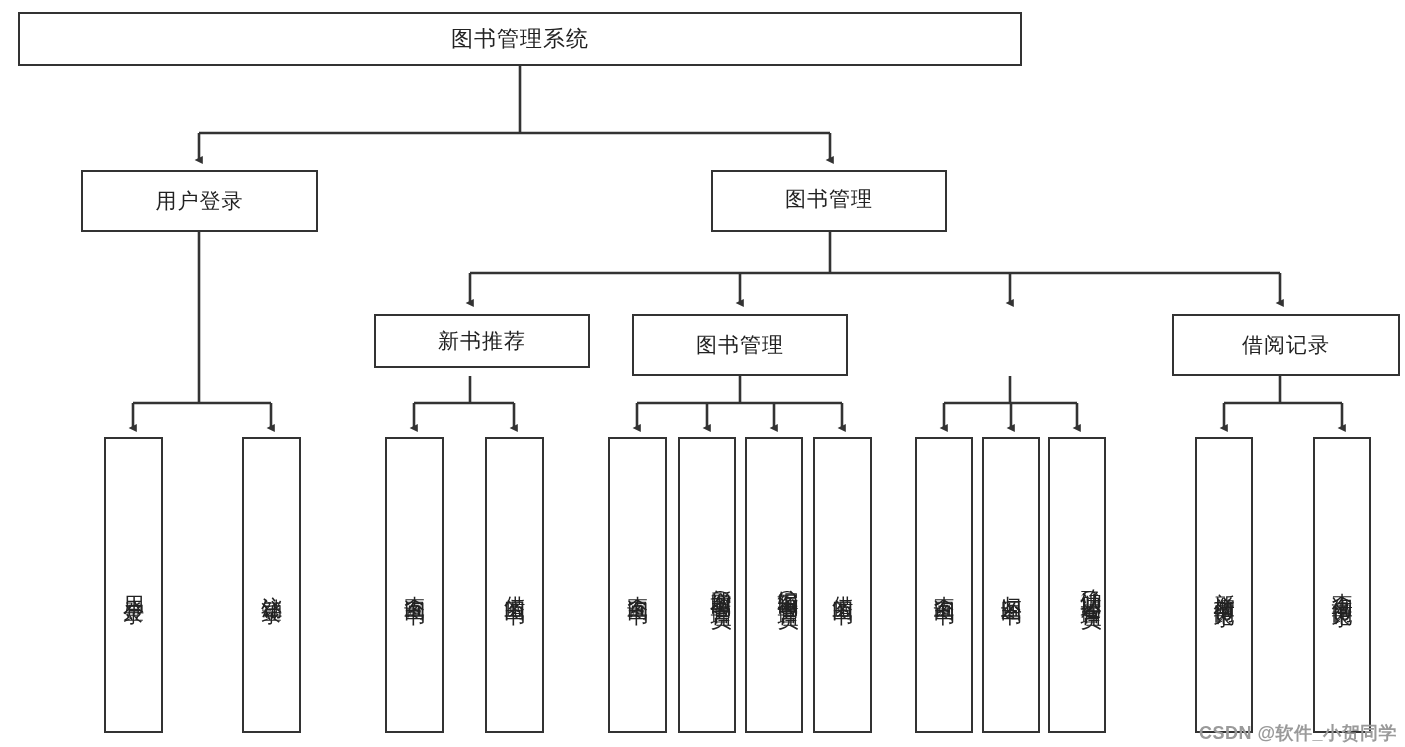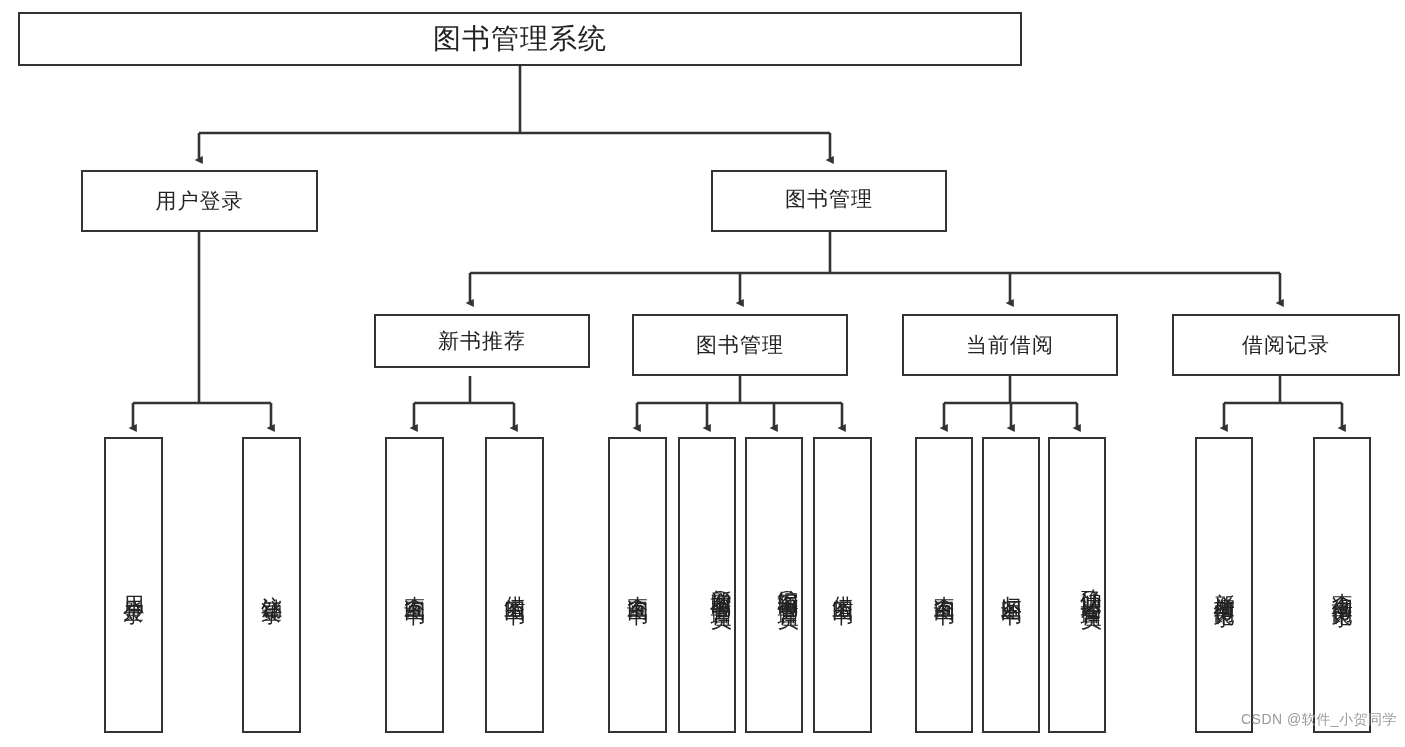--- a/index.html
+++ b/index.html
@@ -51,30 +51,31 @@
     align-items: flex-start;
     justify-content: center;
   }
   .node.v.top {
     align-items: flex-start;
   }
   .node.v.mid {
     align-items: center;
   }
   #root-node {
-    font-size: 28px;
+    font-size: 22px;
   }
   #watermark {
     position: absolute;
     right: 8px;
-    bottom: 18px;
-    font-size: 14px;
+    bottom: 2px;
+    font-size: 18px;
     color: #9a9a9a;
     letter-spacing: 0.5px;
     white-space: nowrap;
+    font-weight: bold;
   }
 </style>
 </head>
 <body>
 
 <div id="canvas">
 
   <svg id="edges" viewBox="0 0 1405 747" width="1405" height="747">
     <defs>
       <marker id="arrowhead" markerWidth="9" markerHeight="9" refX="4.5" refY="4.2" orient="auto" markerUnits="userSpaceOnUse">
@@ -128,21 +129,20 @@
   <div class="node h" id="root-node" style="left:18px; top:12px; width:1004px; height:54px;">图书管理系统</div>
 
   <div class="node h" style="left:81px; top:170px; width:237px; height:62px;">用户登录</div>
 
   <div class="node h" style="left:711px; top:170px; width:236px; height:62px;font-family:Liberation Mono, monospace;">图书管理</div>
 
   <div class="node h" style="left:362px; top:314px; width:216px; height:54px;margin-left:12px;">新书推荐</div>
 
   <div class="node h" style="left:632px; top:314px; width:216px; height:62px;">图书管理</div>
 
-  <div class="node h" style="left:902px; top:314px; width:216px; height:62px;">当前借阅</div>
 
   <div class="node h" style="left:1172px; top:314px; width:228px; height:62px;">借阅记录</div>
 
   <div class="node v mid" style="left:104px; top:437px; width:59px; height:296px;">用户登录</div>
 
   <div class="node v mid" style="left:242px; top:437px; width:59px; height:296px;">注销登录</div>
 
   <div class="node v mid" style="left:385px; top:437px; width:59px; height:296px;">查询图书</div>
 
   <div class="node v mid" style="left:485px; top:437px; width:59px; height:296px;">借阅图书</div>

